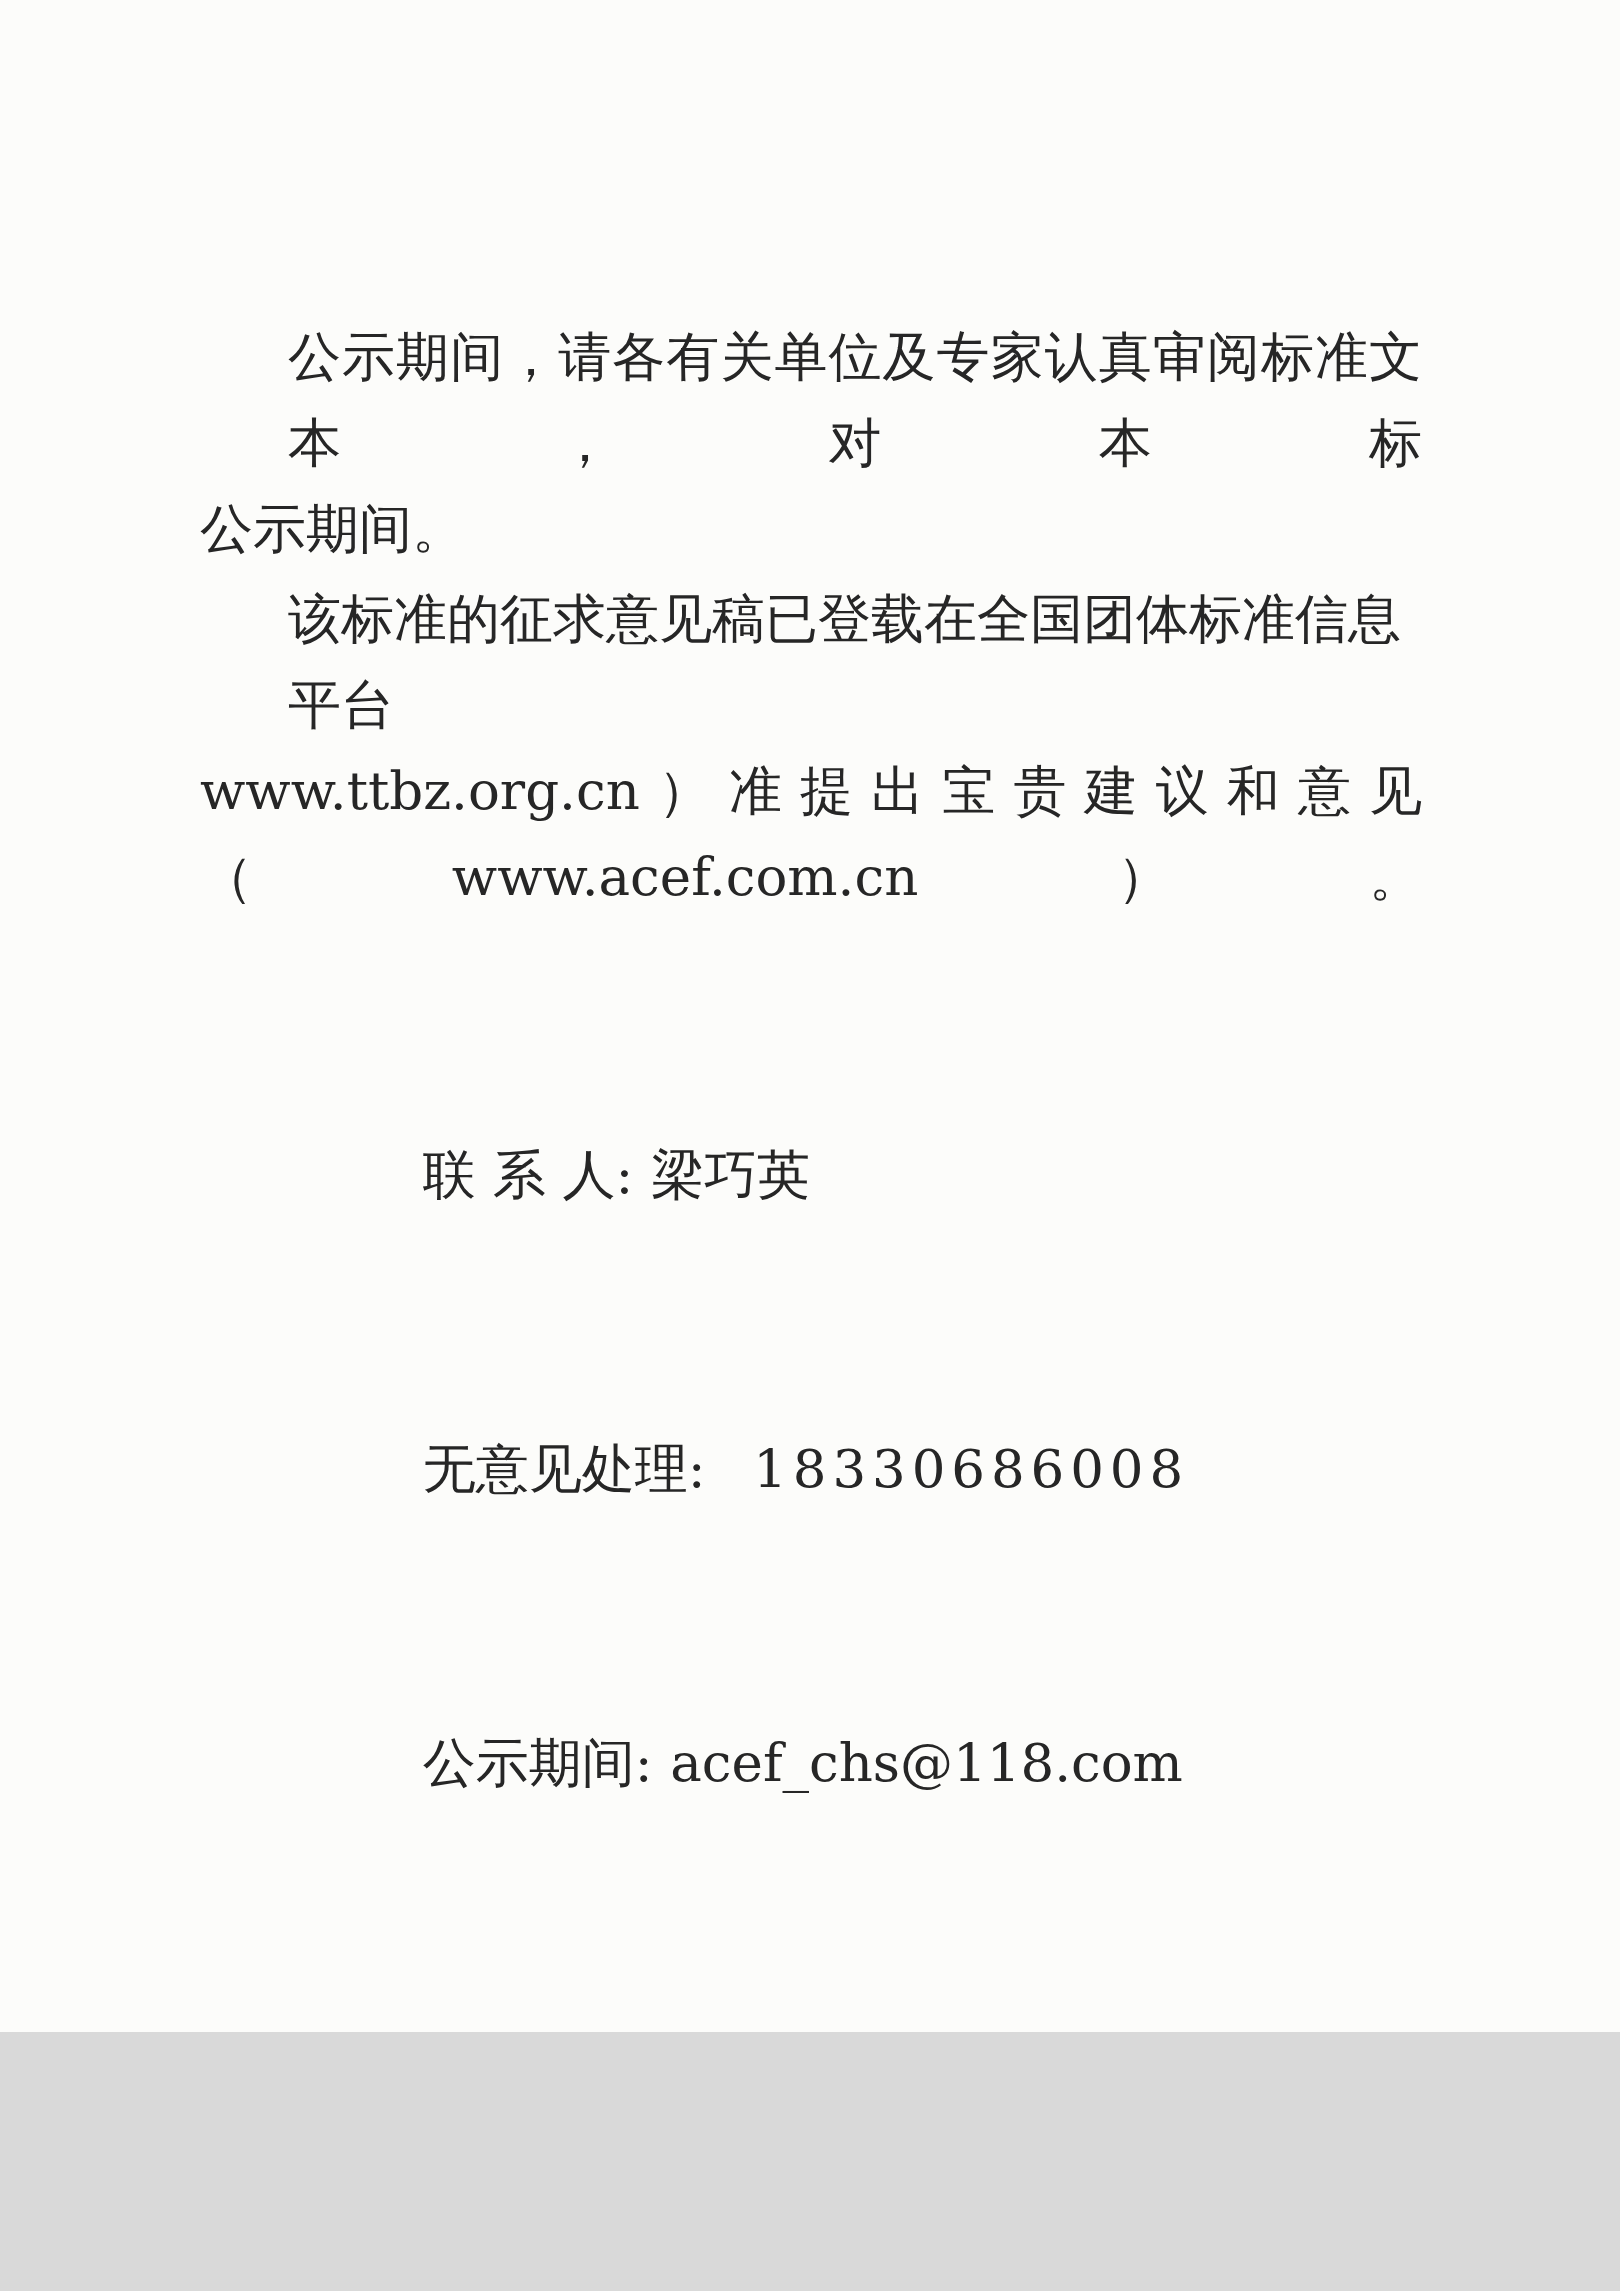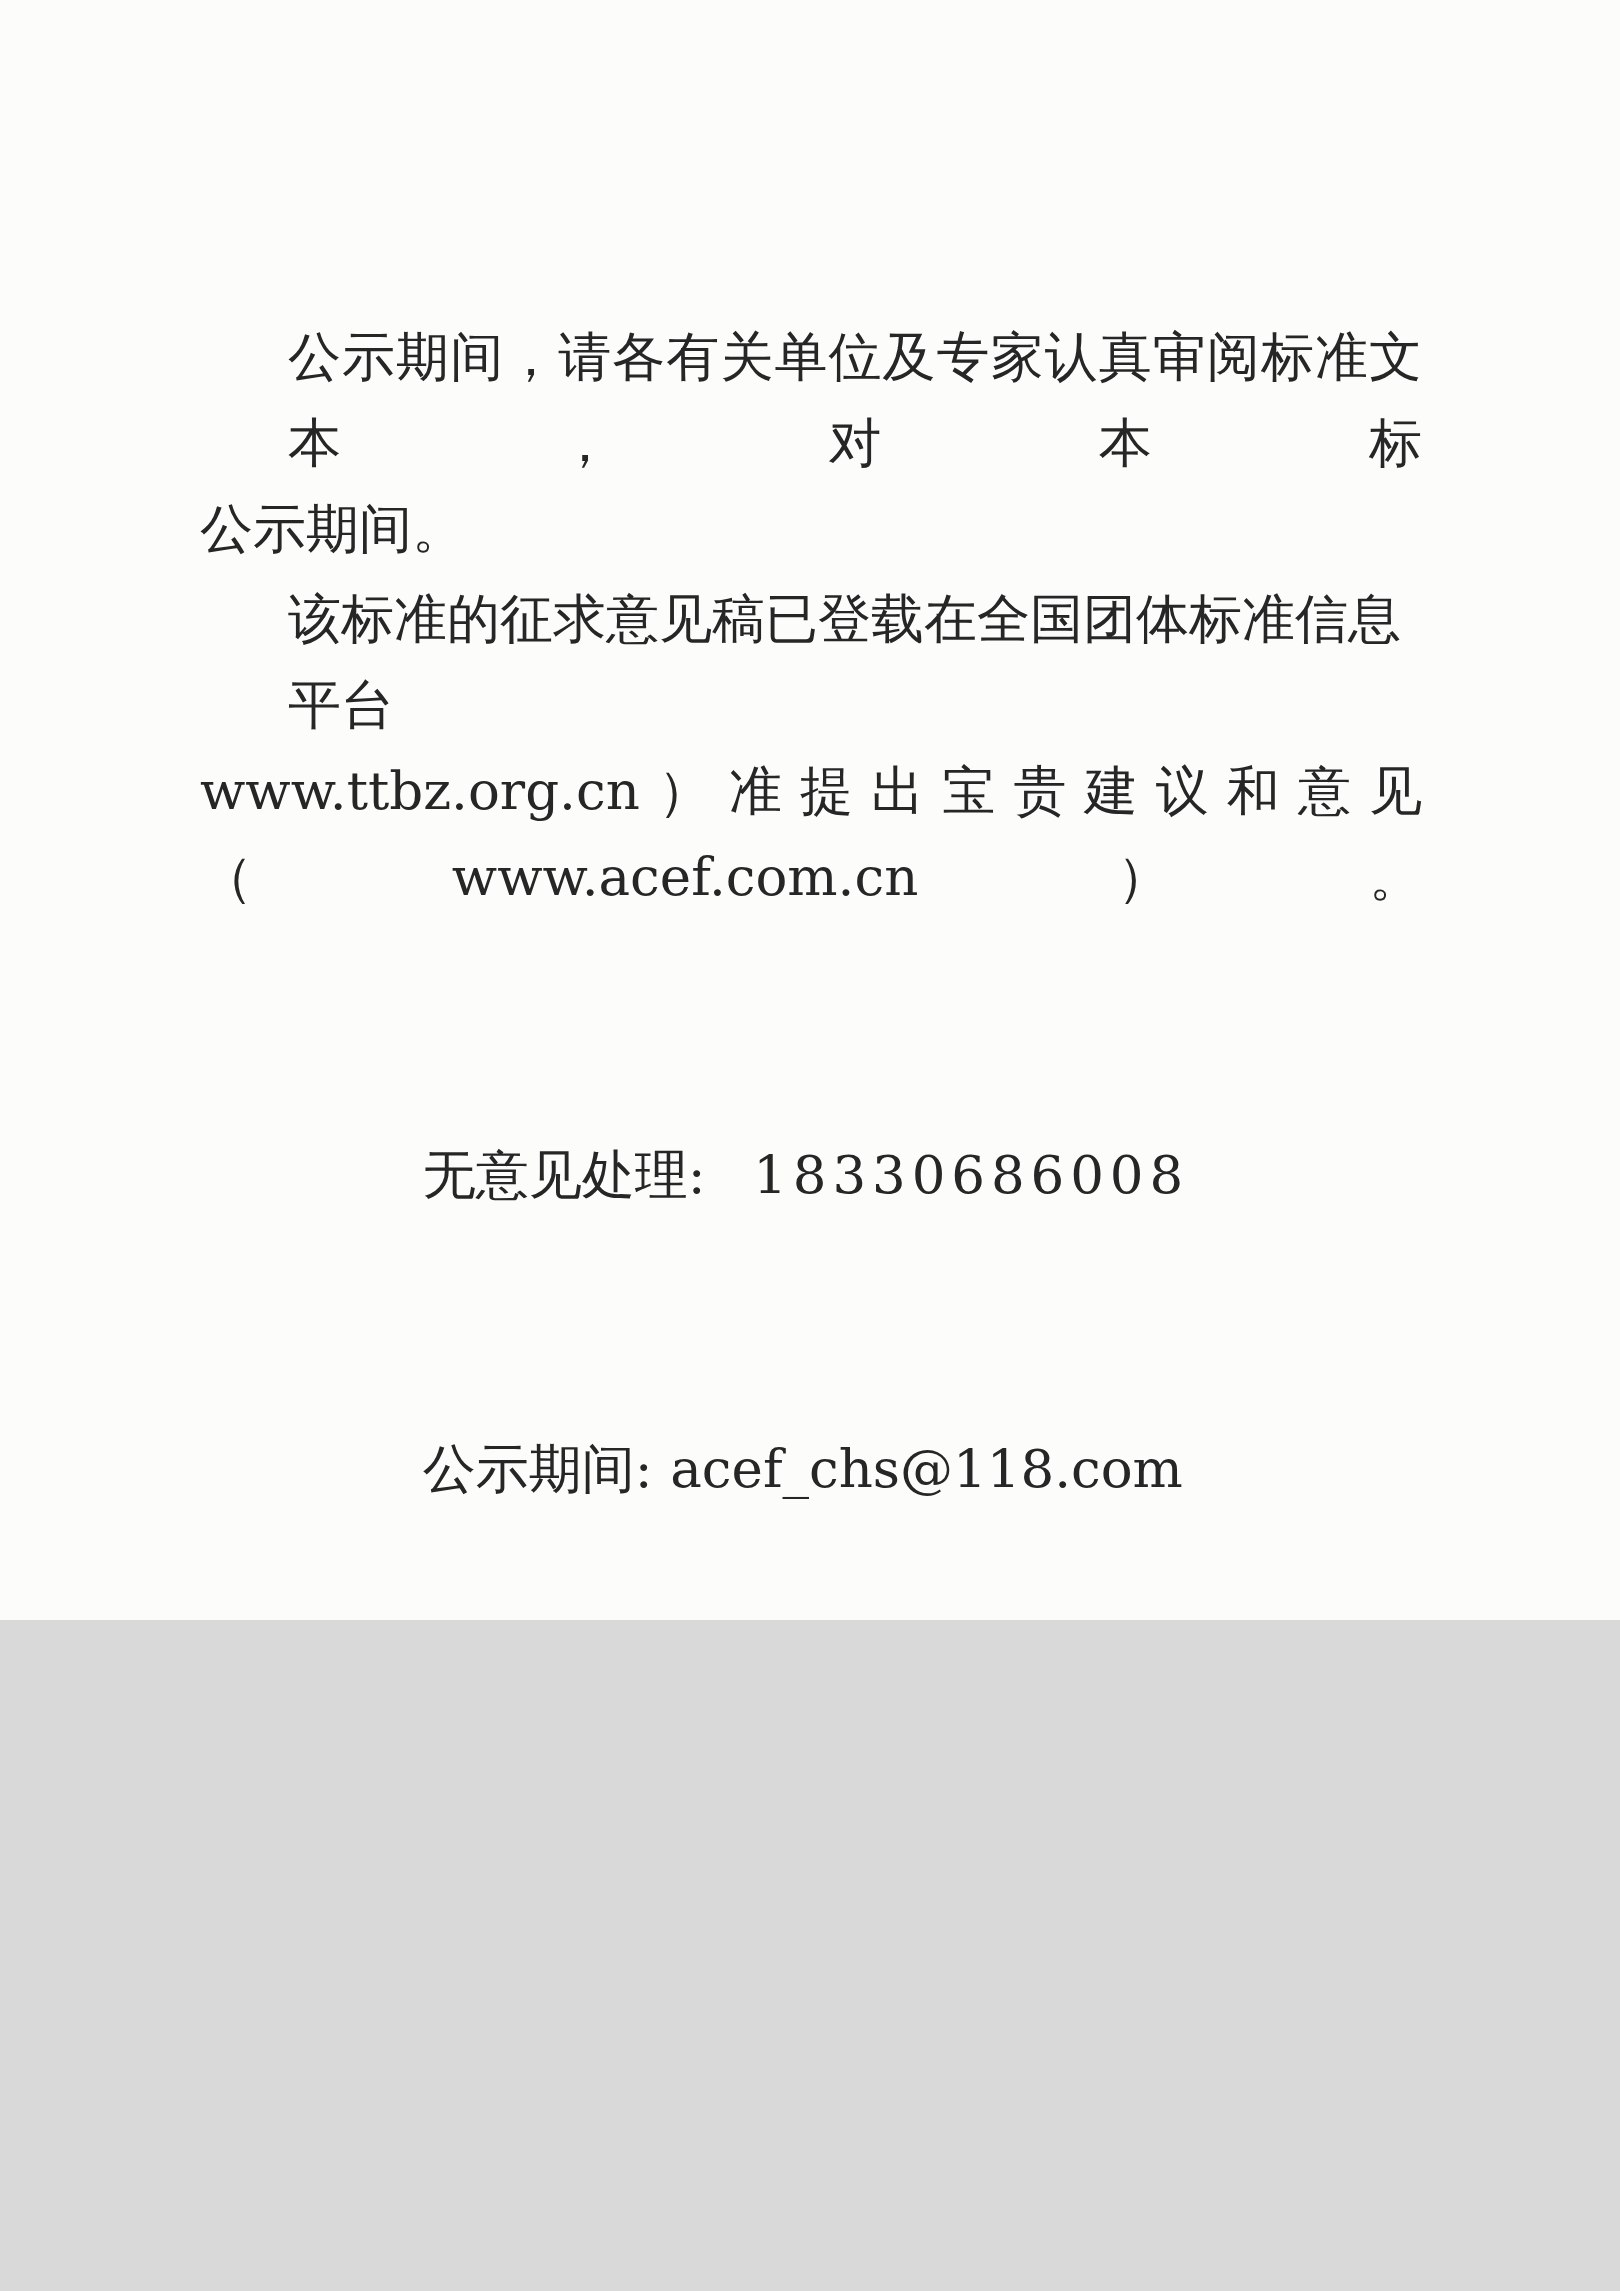--- a/index.html
+++ b/index.html
@@ -3,21 +3,21 @@
 <meta charset="utf-8">
 <style>
   html, body {
     margin: 0;
     padding: 0;
     background: #d9d9d9;
   }
   .page {
     position: relative;
     width: 1620px;
-    height: 1620px;
+    height: 2032px;
     margin: 0 auto;
     background: #fcfcfa;
     font-family: "DejaVu Serif", "Liberation Serif", serif;
     color: #262626;
     overflow: hidden;
   }
   .body-text {
     position: absolute;
     left: 200px;
     right: 198px;
@@ -61,20 +61,23 @@
       <div class="line">公示期间。</div>
     </div>
 
     <div class="para-publication">
       <div class="line indent">该标准的征求意见稿已登载在全国团体标准信息平台</div>
       <div class="line just">www.ttbz.org.cn）准提出宝贵建议和意见（www.acef.com.cn）。</div>
     </div>
 
     <div class="contact-block">
       <div class="line indent">
+        <span class="label">联 系 人:</span><span>梁巧英</span>
+      </div>
+      <div class="line indent">
         <span class="label">无意见处理:</span><span class="phone-value">18330686008</span>
       </div>
       <div class="line indent">
         <span class="label">公示期间:</span><span>acef_chs@118.com</span>
       </div>
       <div class="line indent just">
         
       </div>
 
     </div>

